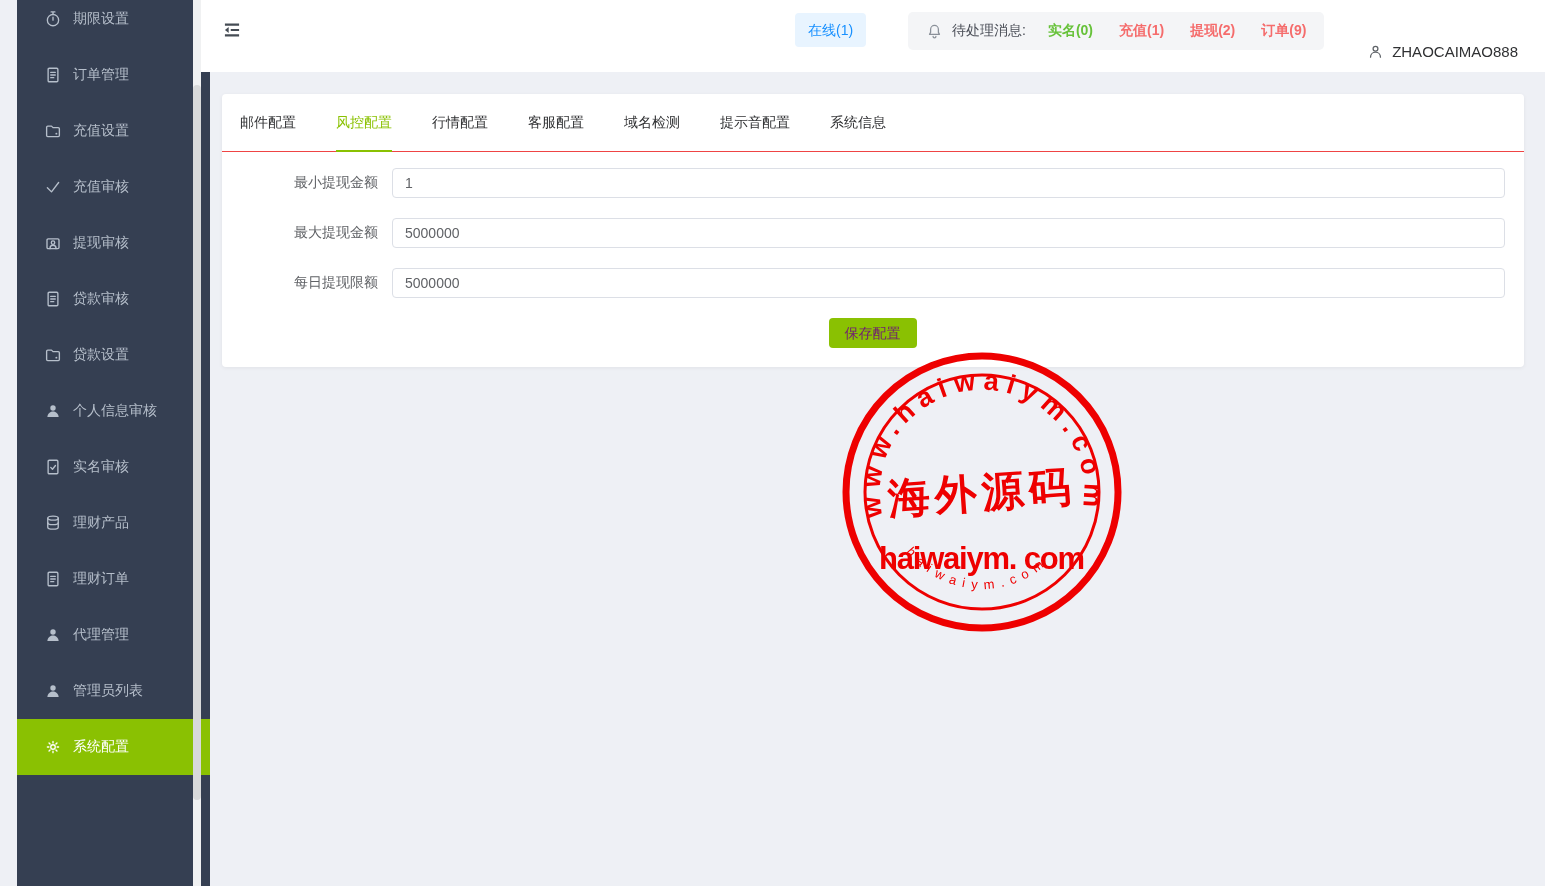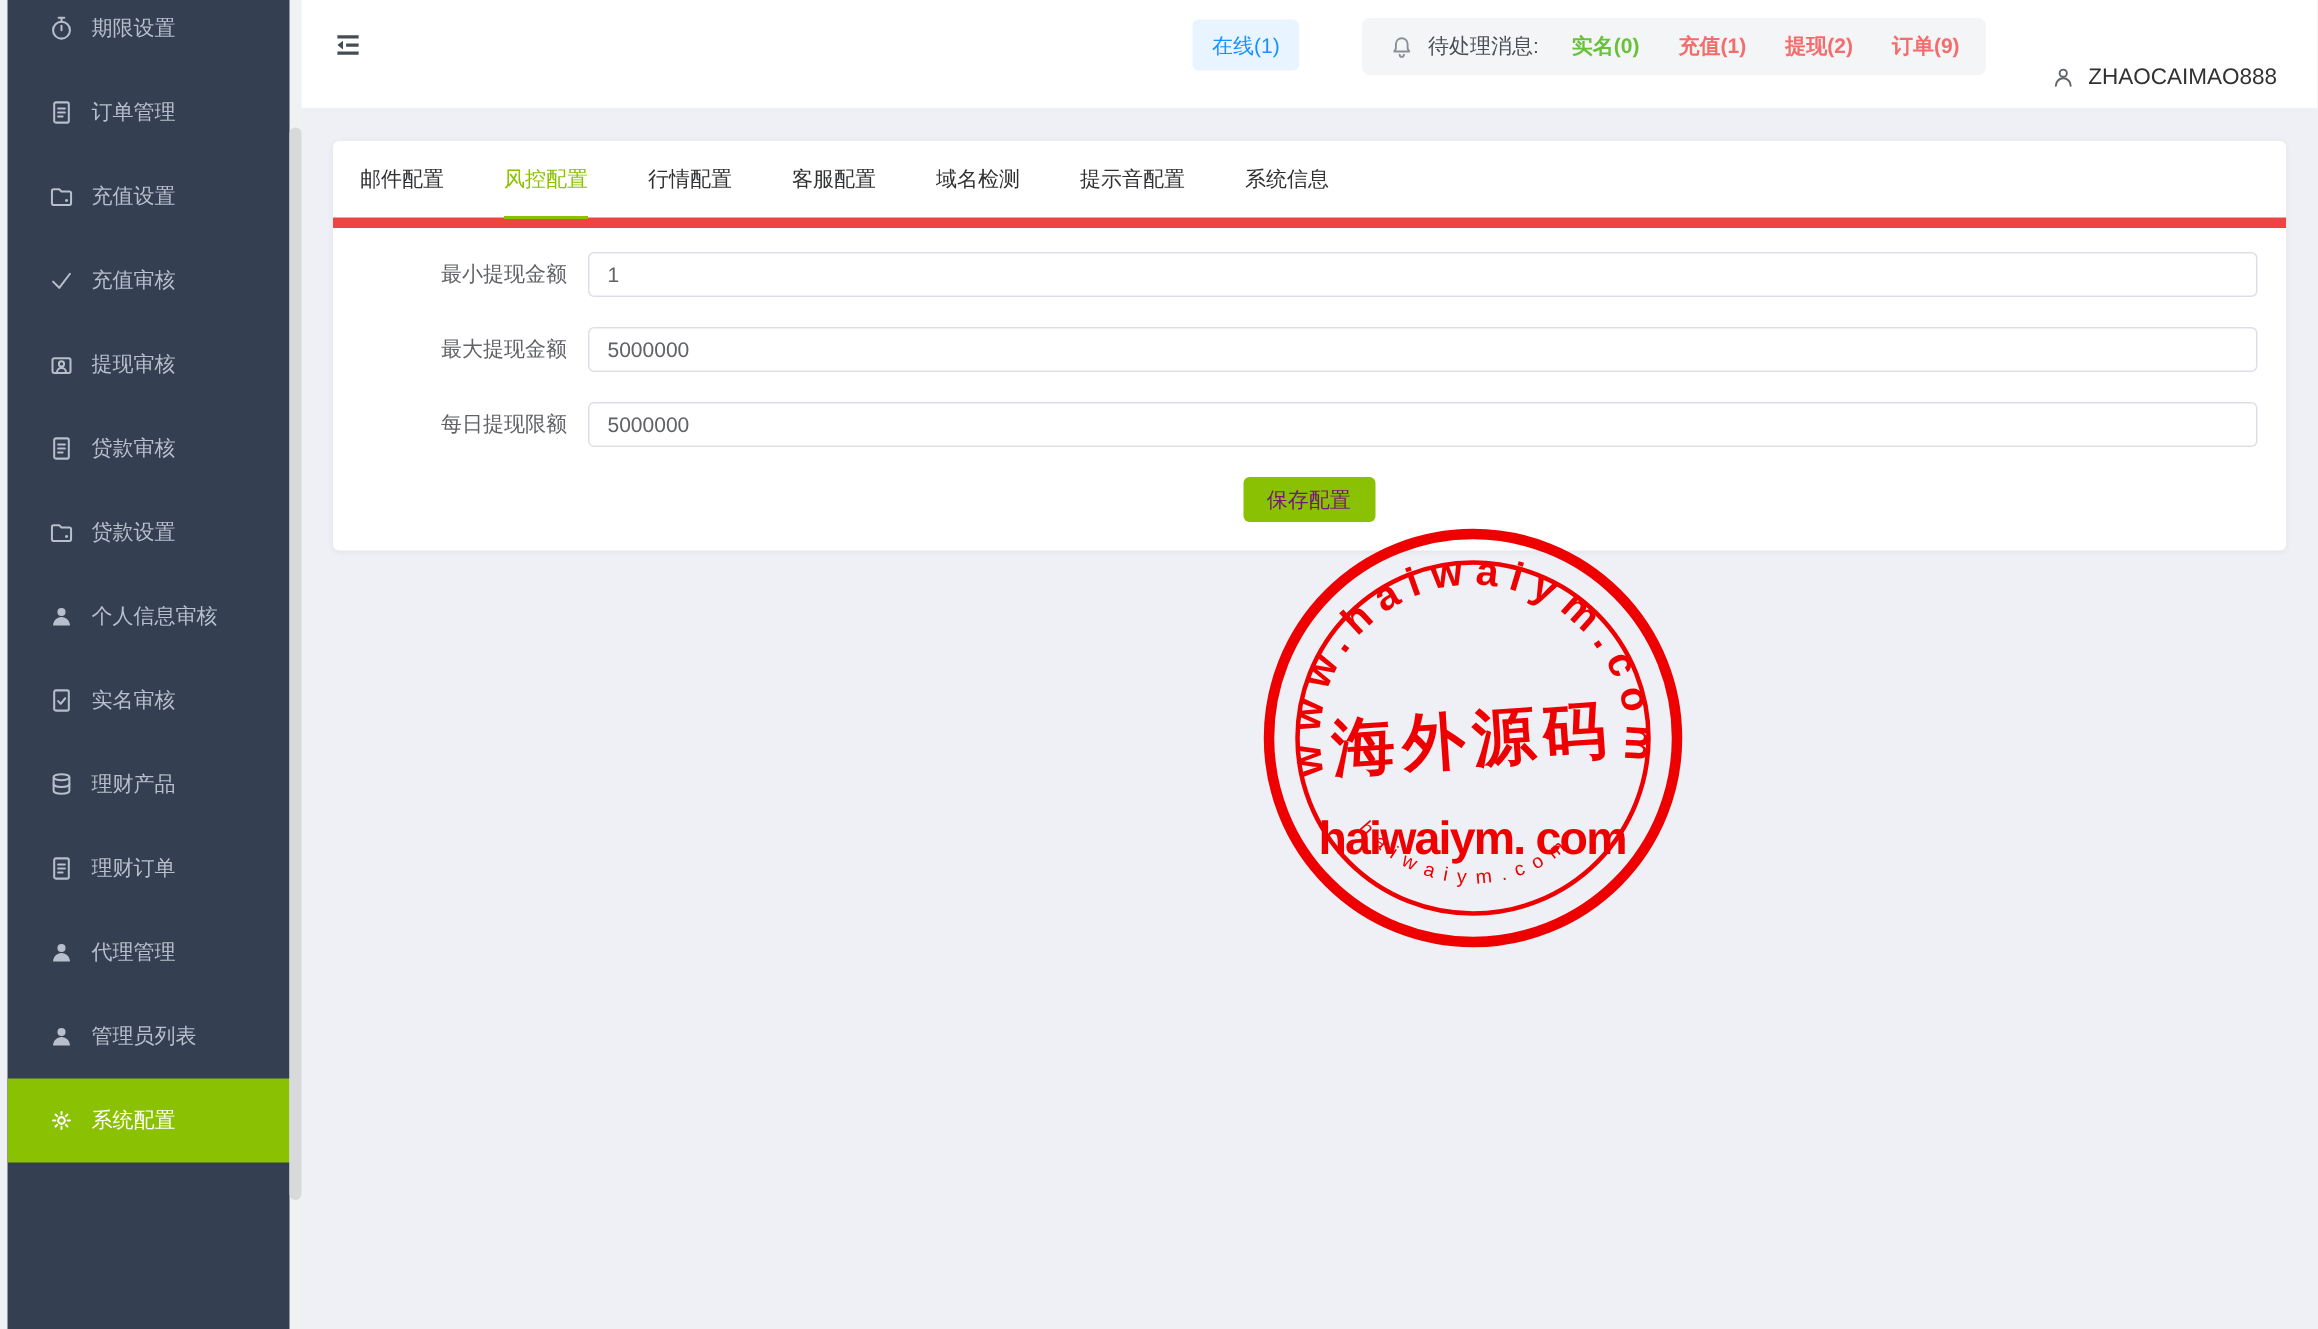--- a/index.html
+++ b/index.html
@@ -4,21 +4,21 @@
 <style>
   :root{
     --green:#8ac102; --blue:#1890ff; --blue-bg:#e8f4ff; --red:#f56c6c; --ok-green:#67c23a;
     --sidebar-bg:#353f52; --sidebar-text:#b6bfcb; --page-bg:#eef0f5; --stamp:#ee0000;
   }
   *{box-sizing:border-box;margin:0;padding:0}
   html,body{width:1545px;height:886px;overflow:hidden}
   body{font-family:"Liberation Sans","DejaVu Sans",sans-serif;background:var(--page-bg);position:relative;font-size:14px;color:#303133}
 
   
-  .sidebar{position:absolute;left:5px;top:0;width:193px;height:886px;background:var(--sidebar-bg);overflow:hidden}
+  .sidebar{position:absolute;left:17px;top:0;width:193px;height:886px;background:var(--sidebar-bg);overflow:hidden}
   .sb-list{position:absolute;top:-9px;left:0;right:0}
   .sb-item{height:56px;display:flex;align-items:center;padding-left:27px;color:var(--sidebar-text);cursor:pointer;white-space:nowrap}
   .sb-item .ic{display:inline-flex;width:18px;height:18px;margin-right:11px;flex:0 0 18px}
   .sb-item.active{background:var(--green);color:#fff}
   
   .sb-scrollbar{position:absolute;left:193px;top:0;width:8px;height:886px;background:#f0f1f2}
   .sb-thumb{position:absolute;left:0;top:85px;width:8px;height:715px;background:#d8d9da;border-radius:4px}
 
   
   .main{position:absolute;left:201px;top:0;right:0;bottom:0}
@@ -29,21 +29,21 @@
   .notice-pill .bell{display:inline-flex;width:17px;height:17px;margin-right:9px;color:#8a9099}
   .notice-label{color:#4a4e57;margin-right:22px}
   .notice-item{font-weight:bold;margin-right:26px;cursor:pointer}
   .notice-item:last-child{margin-right:0}
   .user-box{position:absolute;right:27px;top:0;height:60px;display:flex;align-items:flex-end;cursor:pointer}
   .user-box .uic{display:inline-flex;width:17px;height:17px;margin-right:8px;color:#5f6368}
   .user-name{font-size:15px;color:#303133}
 
   
   .card{margin:22px 21px 0 21px;background:#fff;border-radius:4px;box-shadow:0 1px 4px rgba(0,0,0,.06);position:relative;z-index:1}
-  .tabs{height:58px;display:flex;align-items:stretch;padding:0 18px;border-bottom:7px solid #ef4444}
+  .tabs{height:58px;display:flex;align-items:stretch;padding:0 18px;border-bottom:1px solid #ef4444}
   .tab{display:flex;align-items:center;margin-right:40px;cursor:pointer;position:relative;color:#303133}
   .tab.active{color:var(--green)}
   .tab.active::after{content:"";position:absolute;left:0;right:0;bottom:-1px;height:2px;background:var(--green)}
   .form{padding:16px 19px 19px 18px}
   .form-row{display:flex;align-items:center;margin-bottom:20px}
   .form-label{flex:0 0 152px;text-align:right;padding-right:14px;color:#606266;white-space:nowrap}
   .form-input{flex:1;height:30px;border:1px solid #dcdfe6;border-radius:4px;padding:0 12px;font-size:14px;color:#606266;outline:none;font-family:inherit;background:#fff}
   .btn-row{text-align:center;margin-top:20px}
   .save-btn{display:inline-block;height:30px;line-height:30px;padding:0 16px;background:var(--green);color:#701a75;border:none;border-radius:4px;font-size:14px;cursor:pointer;font-family:inherit}
 

